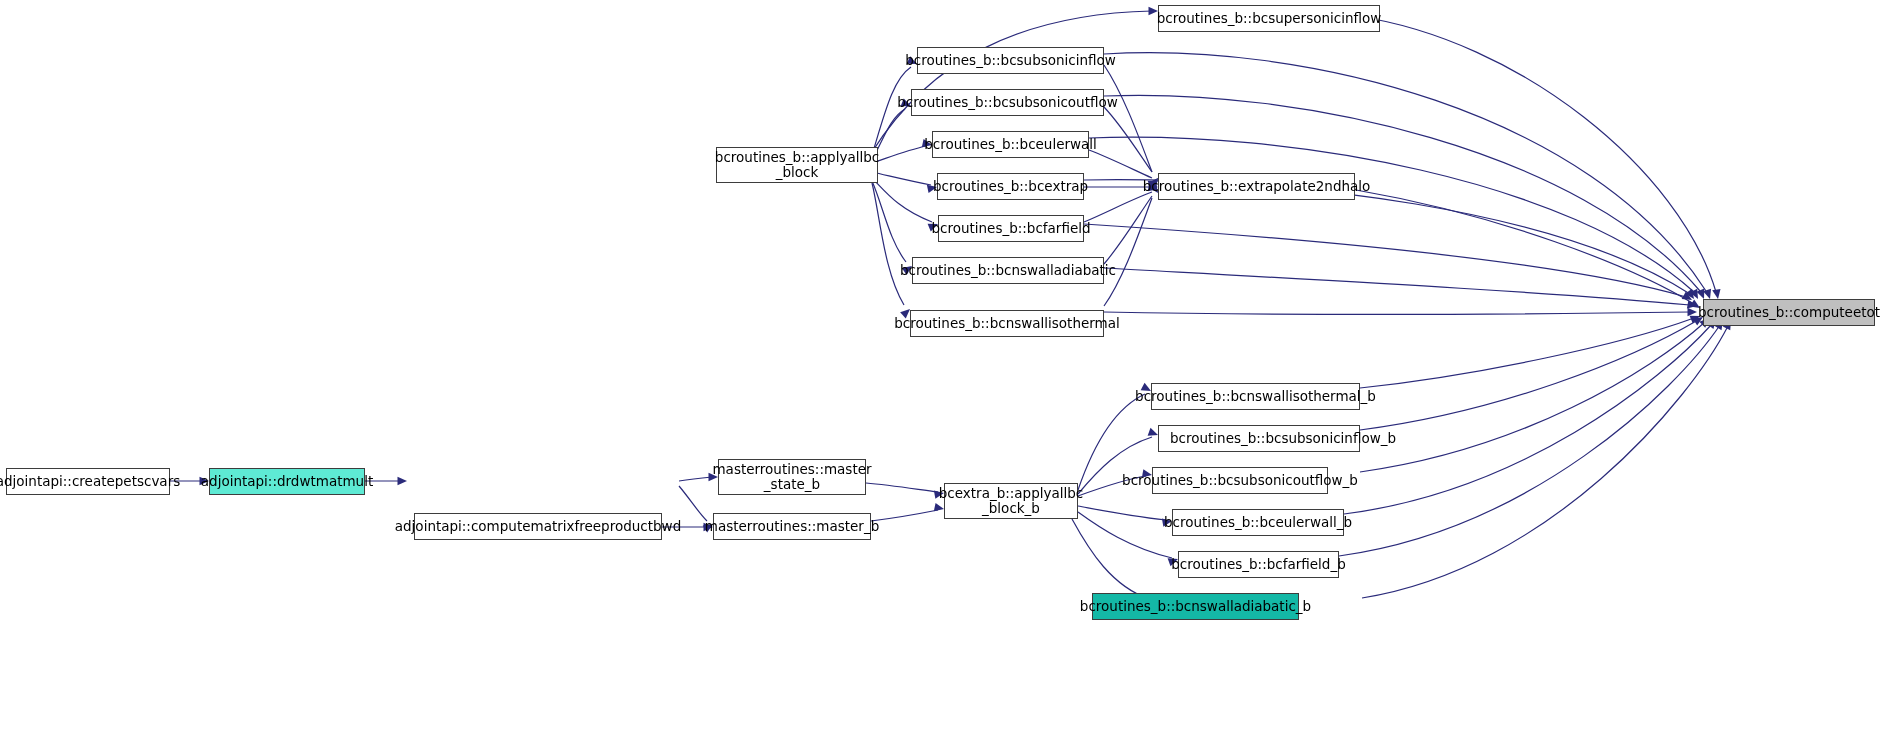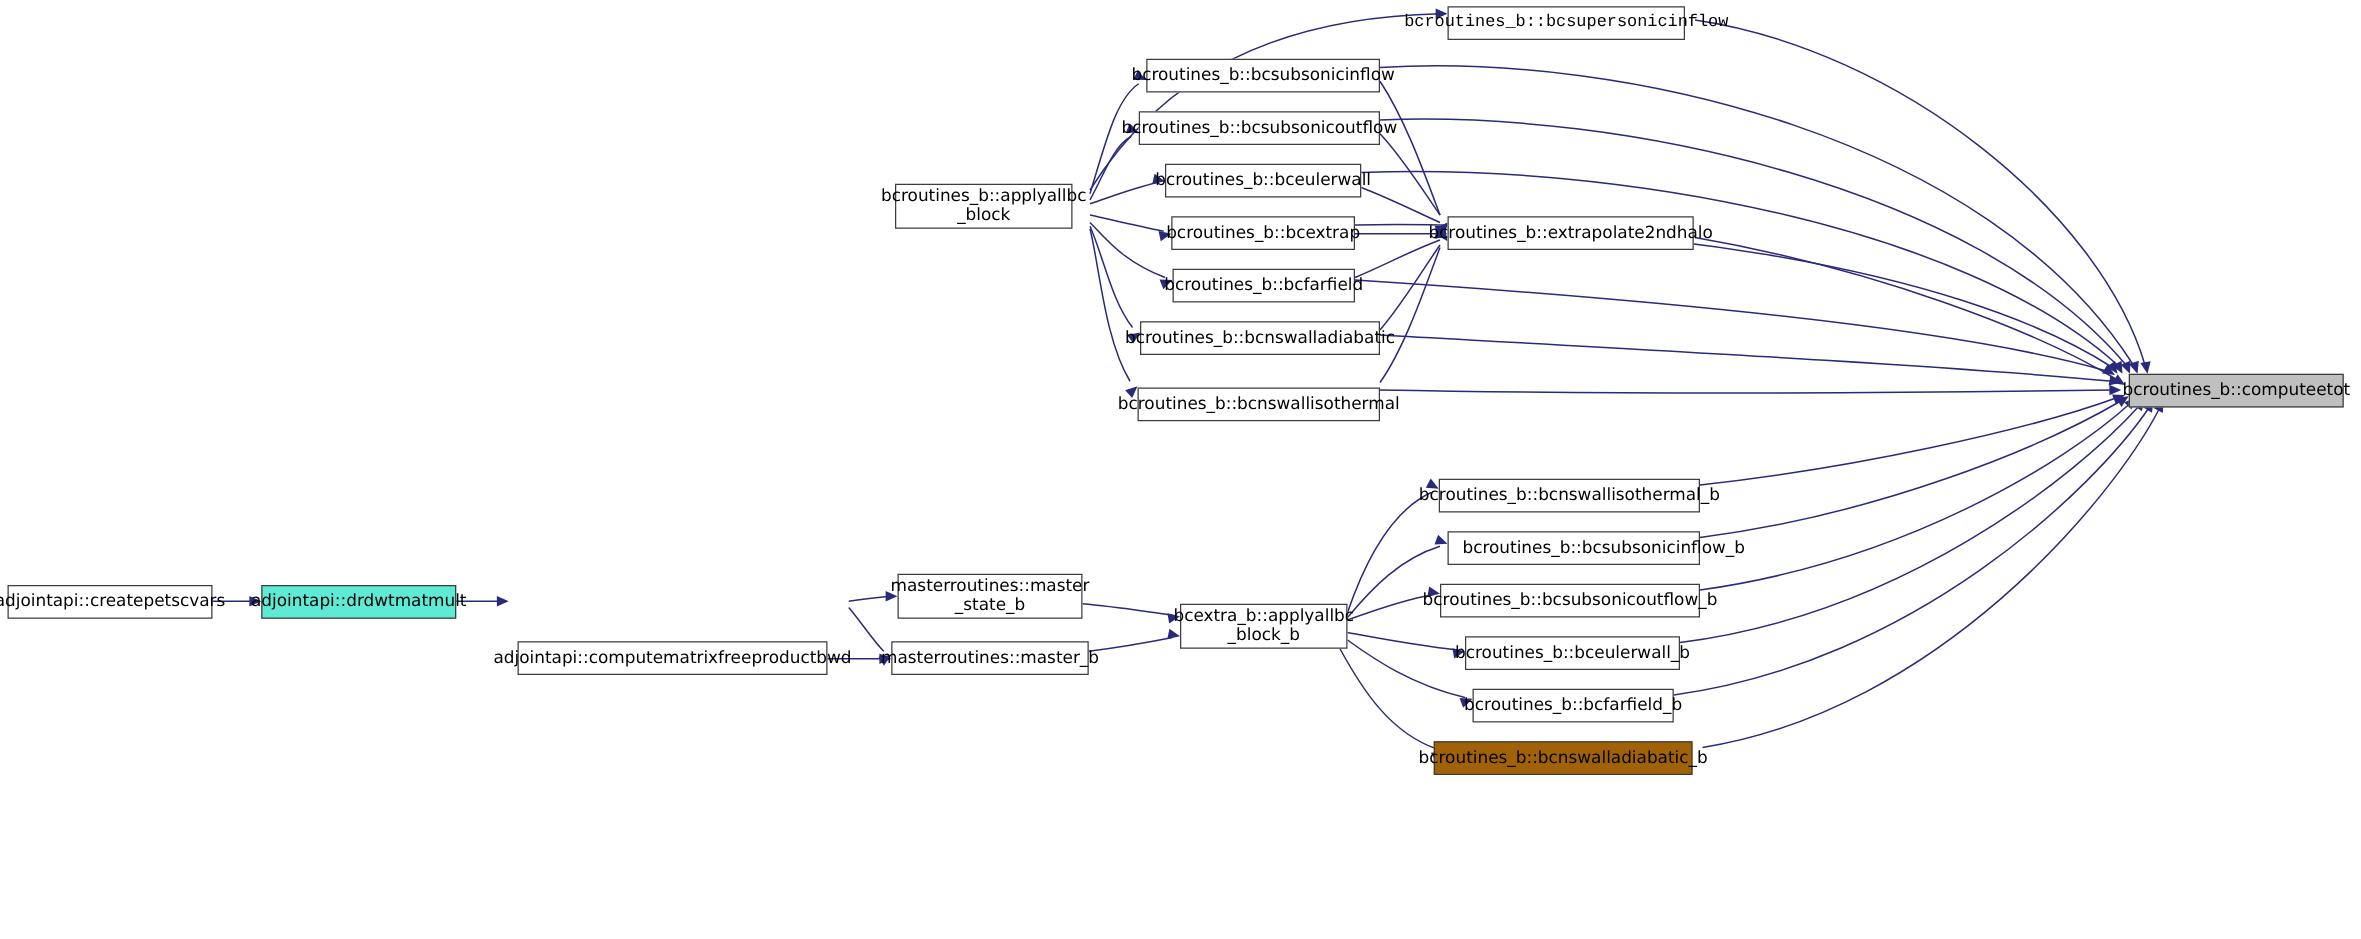--- a/index.html
+++ b/index.html
@@ -115,38 +115,38 @@
       <polygon points="0,-4.2 0,4.2 9.5,0" fill="#2a2a7a" transform="translate(708.5,477) rotate(0,9.5,0)"></polygon>
       <path d="M 679,486 C 690,499 698,512 707,521" fill="none" stroke="#2a2a7a" stroke-width="1.2"></path>
       <polygon points="0,-4.2 0,4.2 9.5,0" fill="#2a2a7a" transform="translate(703.5,524) rotate(-32,9.5,0)"></polygon>
       <path d="M 662,527 L 707,527" fill="none" stroke="#2a2a7a" stroke-width="1.2"></path>
       <polygon points="0,-4.2 0,4.2 9.5,0" fill="#2a2a7a" transform="translate(703.5,527) rotate(0,9.5,0)"></polygon>
       <path d="M 365,481 L 401,481" fill="none" stroke="#2a2a7a" stroke-width="1.2"></path>
       <polygon points="0,-4.2 0,4.2 9.5,0" fill="#2a2a7a" transform="translate(397.5,481) rotate(0,9.5,0)"></polygon>
       <path d="M 170,481 L 203,481" fill="none" stroke="#2a2a7a" stroke-width="1.2"></path>
       <polygon points="0,-4.2 0,4.2 9.5,0" fill="#2a2a7a" transform="translate(199.5,481) rotate(0,9.5,0)"></polygon>
     </svg>
-<div class="node" style="left: 716px; top: 147px; width: 142px; height: 36px; border-color: rgb(61, 61, 61); background: rgb(255, 255, 255);"><span>bcroutines_b::applyallbc
+<div class="node" style="left: 716px; top: 147px; width: 162px; height: 36px; border-color: rgb(61, 61, 61); background: rgb(255, 255, 255);"><span>bcroutines_b::applyallbc
 _block</span></div>
-    <div class="node" style="left: 1158px; top: 5px; width: 190px; height: 27px; border-color: rgb(61, 61, 61); background: rgb(255, 255, 255); font-family: Liberation Mono, monospace;"><span>bcroutines_b::bcsupersonicinflow</span></div>
+    <div class="node" style="left: 1158px; top: 5px; width: 222px; height: 27px; border-color: rgb(61, 61, 61); background: rgb(255, 255, 255);"><span>bcroutines_b::bcsupersonicinflow</span></div>
     <div class="node" style="left: 917px; top: 47px; width: 187px; height: 27px; border-color: rgb(61, 61, 61); background: rgb(255, 255, 255);"><span>bcroutines_b::bcsubsonicinflow</span></div>
     <div class="node" style="left: 911px; top: 89px; width: 193px; height: 27px; border-color: rgb(61, 61, 61); background: rgb(255, 255, 255);"><span>bcroutines_b::bcsubsonicoutflow</span></div>
     <div class="node" style="left: 932px; top: 131px; width: 157px; height: 27px; border-color: rgb(61, 61, 61); background: rgb(255, 255, 255);"><span>bcroutines_b::bceulerwall</span></div>
     <div class="node" style="left: 937px; top: 173px; width: 147px; height: 27px; border-color: rgb(61, 61, 61); background: rgb(255, 255, 255);"><span>bcroutines_b::bcextrap</span></div>
     <div class="node" style="left: 938px; top: 215px; width: 146px; height: 27px; border-color: rgb(61, 61, 61); background: rgb(255, 255, 255);"><span>bcroutines_b::bcfarfield</span></div>
     <div class="node" style="left: 912px; top: 257px; width: 192px; height: 27px; border-color: rgb(61, 61, 61); background: rgb(255, 255, 255);"><span>bcroutines_b::bcnswalladiabatic</span></div>
     <div class="node" style="left: 910px; top: 299px; width: 194px; height: 27px; border-color: rgb(61, 61, 61); background: rgb(255, 255, 255); margin-top: 11px;"><span>bcroutines_b::bcnswallisothermal</span></div>
     <div class="node" style="left: 1158px; top: 173px; width: 197px; height: 27px; border-color: rgb(61, 61, 61); background: rgb(255, 255, 255);"><span>bcroutines_b::extrapolate2ndhalo</span></div>
     <div class="node highlight" style="left: 1703px; top: 299px; width: 172px; height: 27px; border-color: rgb(61, 61, 61); background: rgb(191, 191, 191); text-align: right;"><span>bcroutines_b::computeetot</span></div>
     <div class="node" style="left: 1151px; top: 383px; width: 209px; height: 27px; border-color: rgb(61, 61, 61); background: rgb(255, 255, 255);"><span>bcroutines_b::bcnswallisothermal_b</span></div>
     <div class="node" style="left: 1158px; top: 425px; width: 202px; height: 27px; border-color: rgb(61, 61, 61); background: rgb(255, 255, 255); padding-left: 48px;"><span>bcroutines_b::bcsubsonicinflow_b</span></div>
-    <div class="node" style="left: 1152px; top: 467px; width: 208px; height: 27px; border-color: rgb(61, 61, 61); background: rgb(255, 255, 255);"><span>bcroutines_b::bcsubsonicoutflow_b</span></div>
+    <div class="node" style="left: 1152px; top: 467px; width: 176px; height: 27px; border-color: rgb(61, 61, 61); background: rgb(255, 255, 255);"><span>bcroutines_b::bcsubsonicoutflow_b</span></div>
     <div class="node" style="left: 1172px; top: 509px; width: 172px; height: 27px; border-color: rgb(61, 61, 61); background: rgb(255, 255, 255);"><span>bcroutines_b::bceulerwall_b</span></div>
     <div class="node" style="left: 1178px; top: 551px; width: 161px; height: 27px; border-color: rgb(61, 61, 61); background: rgb(255, 255, 255); text-align: right;"><span>bcroutines_b::bcfarfield_b</span></div>
-    <div class="node" style="left: 1147px; top: 593px; width: 207px; height: 27px; border-color: rgb(61, 61, 61); background: #a16207;"><span>bcroutines_b::bcnswalladiabatic_b</span></div>
+    <div class="node" style="left: 1092px; top: 593px; width: 207px; height: 27px; border-color: rgb(61, 61, 61); background: #14b8a6;"><span>bcroutines_b::bcnswalladiabatic_b</span></div>
     <div class="node" style="left: 944px; top: 483px; width: 134px; height: 36px; border-color: rgb(61, 61, 61); background: rgb(255, 255, 255);"><span>bcextra_b::applyallbc
 _block_b</span></div>
     <div class="node" style="left: 718px; top: 459px; width: 148px; height: 36px; border-color: rgb(61, 61, 61); background: rgb(255, 255, 255);"><span>masterroutines::master
 _state_b</span></div>
     <div class="node" style="left: 713px; top: 513px; width: 158px; height: 27px; border-color: rgb(61, 61, 61); background: rgb(255, 255, 255);"><span>masterroutines::master_b</span></div>
     <div class="node" style="left: 414px; top: 513px; width: 248px; height: 27px; border-color: rgb(61, 61, 61); background: rgb(255, 255, 255);"><span>adjointapi::computematrixfreeproductbwd</span></div>
     <div class="node" style="left: 209px; top: 468px; width: 156px; height: 27px; border-color: rgb(61, 61, 61); background: #5eead4;"><span>adjointapi::drdwtmatmult</span></div>
     <div class="node" style="left: 6px; top: 468px; width: 164px; height: 27px; border-color: rgb(61, 61, 61); background: rgb(255, 255, 255);"><span>adjointapi::createpetscvars</span></div>
   </div>
 

